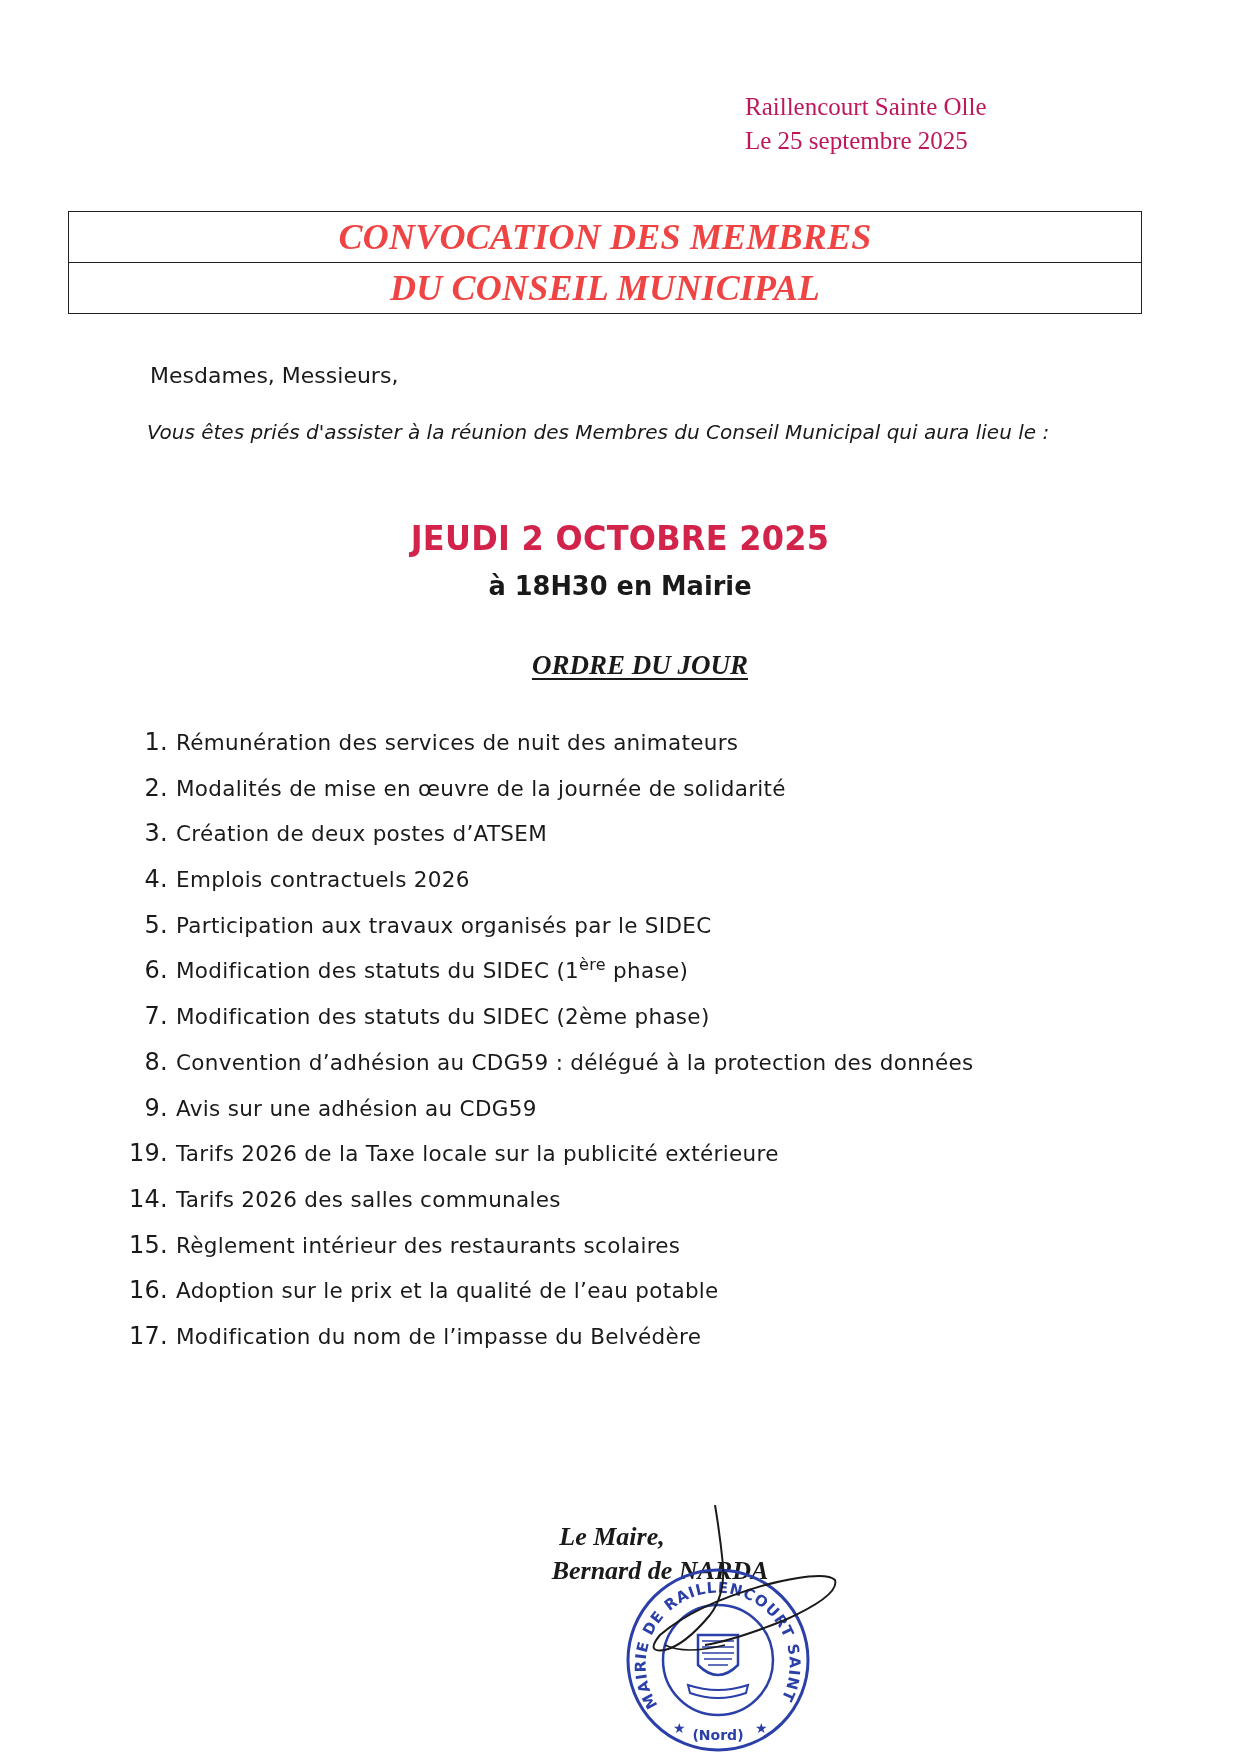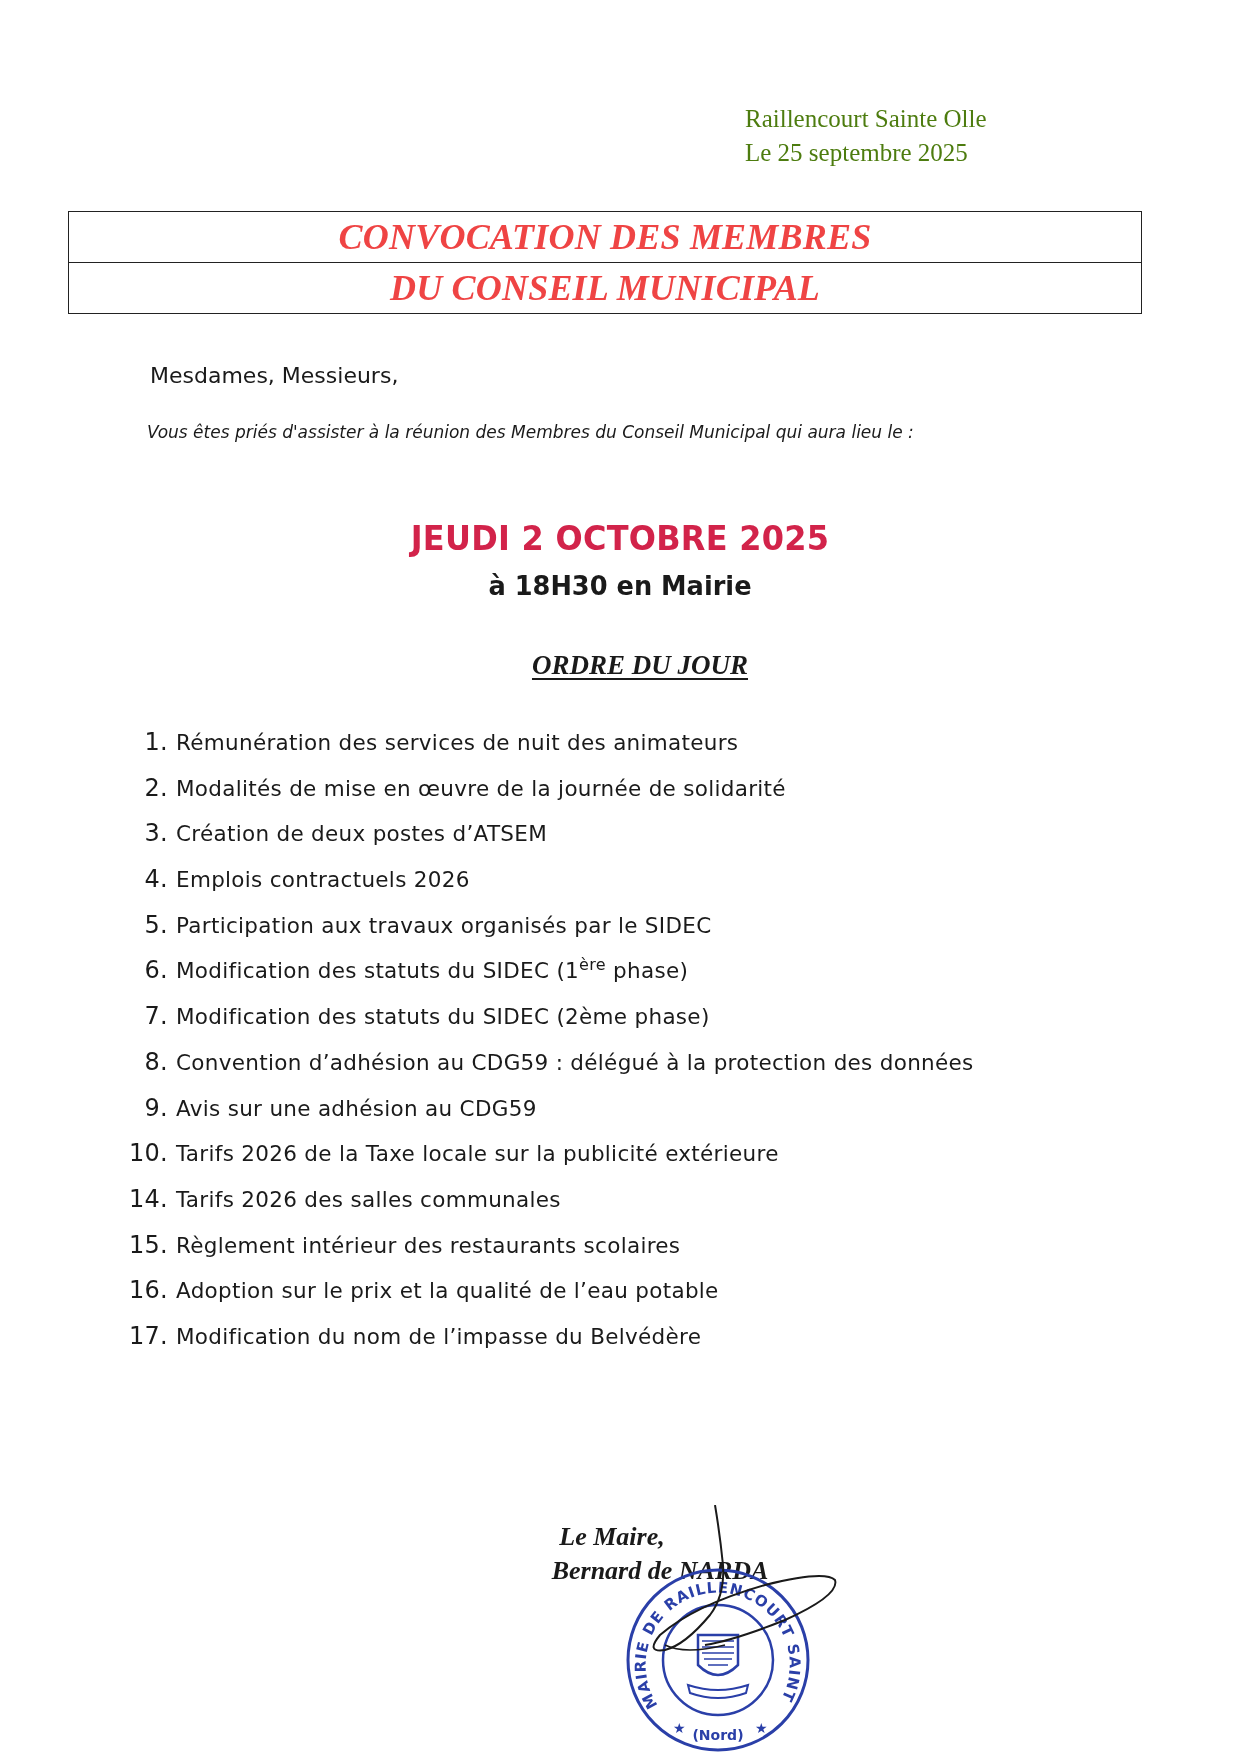--- a/index.html
+++ b/index.html
@@ -14,22 +14,21 @@
       overflow: hidden;
       color: #1a1a1a;
     }
     .place-date {
       position: absolute;
       left: 745px;
       top: 90px;
       font-family: "Liberation Serif", serif;
       font-size: 25px;
       line-height: 34px;
-      color: #4d7c0f;
-      margin-top: 12px;
+      color: #be185d;
     }
     .title-box {
       position: absolute;
       left: 68px;
       top: 211px;
       width: 1072px;
       border: 1.5px solid #222;
     }
     .title-row {
       text-align: center;
@@ -52,21 +51,21 @@
       font-size: 22px;
       color: #1a1a1a;
     }
     .intro {
       position: absolute;
       left: 147px;
       top: 415px;
       width: 1000px;
       font-family: "DejaVu Sans", sans-serif;
       font-style: italic;
-      font-size: 17px;
+      font-size: 20px;
       line-height: 34px;
       color: #1a1a1a;
     }
     .meeting-date {
       position: absolute;
       left: 0;
       width: 1240px;
       top: 518px;
       text-align: center;
       font-family: "DejaVu Sans", sans-serif;
@@ -217,21 +216,21 @@
     </li>
   <li class="agenda-item">
       <span class="num">8.</span>
       <span>Convention d’adhésion au CDG59 : délégué à la protection des données</span>
     </li>
   <li class="agenda-item">
       <span class="num">9.</span>
       <span>Avis sur une adhésion au CDG59</span>
     </li>
   <li class="agenda-item">
-      <span class="num">10.</span>
+      <span class="num">19.</span>
       <span>Tarifs 2026 de la Taxe locale sur la publicité extérieure</span>
     </li>
   <li class="agenda-item">
       <span class="num">14.</span>
       <span>Tarifs 2026 des salles communales</span>
     </li>
   <li class="agenda-item">
       <span class="num">15.</span>
       <span>Règlement intérieur des restaurants scolaires</span>
     </li>

